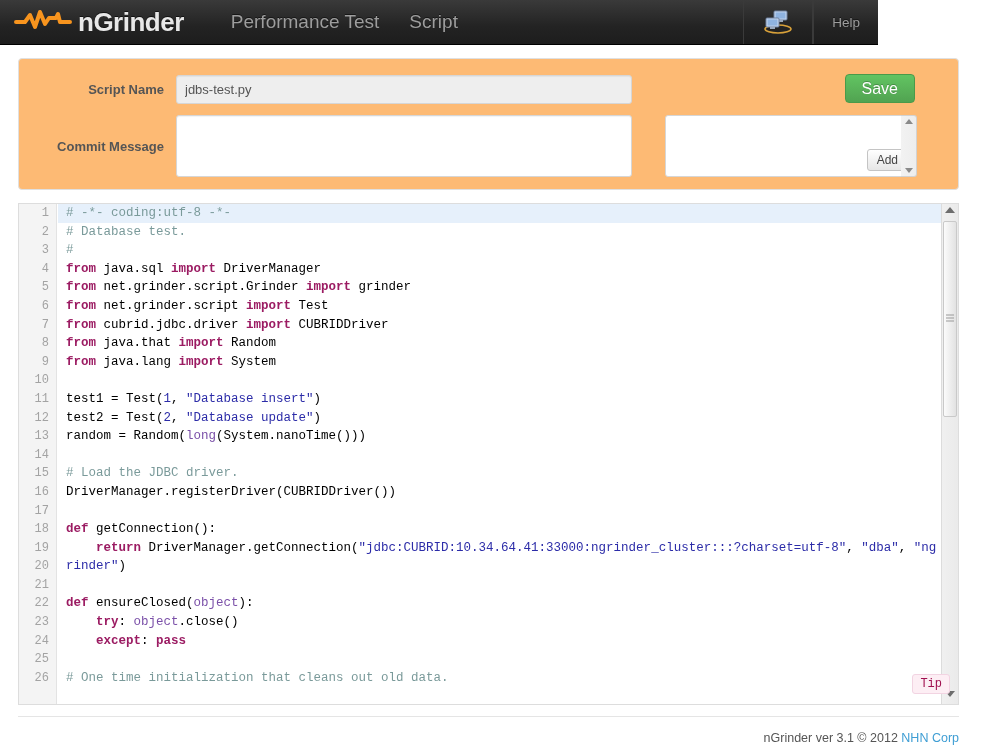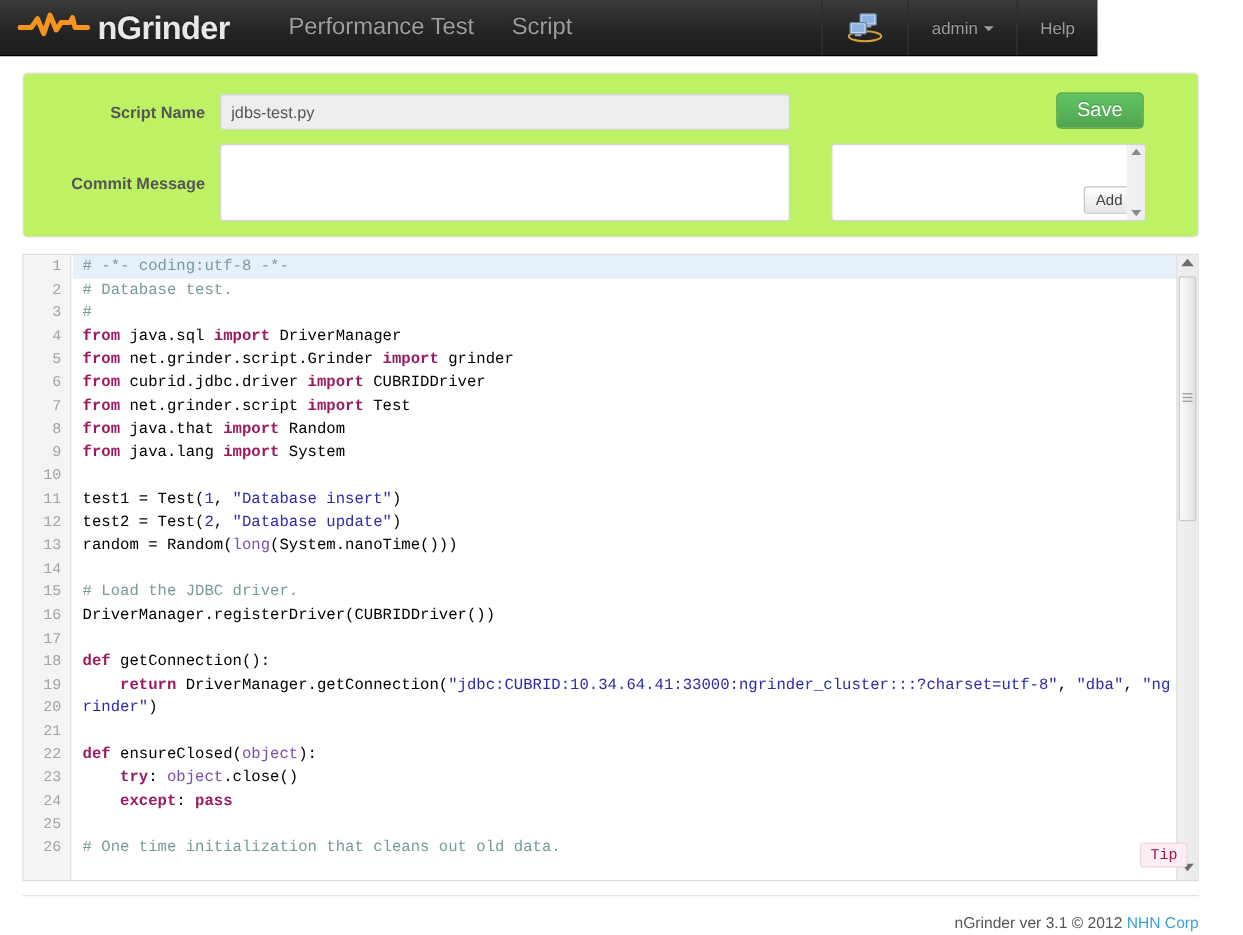--- a/index.html
+++ b/index.html
@@ -64,21 +64,21 @@
     border-top: 4px solid #9d9d9d;
     margin-top: 2px;
   }
   #switch-icon-cell { padding: 0 14px; display: flex; align-items: center; }
 
   
   #form-panel {
     position: absolute;
     left: 18px; top: 58px;
     width: 941px; height: 132px;
-    background: #bef264;
+    background: #fdba74;
     border: 1px solid #e0e0e0;
     border-radius: 4px;
   }
   #row-script-name {
     position: absolute; left: 0; top: 14px;
     width: 100%; height: 32px;
     display: flex; align-items: center;
   }
   .form-label {
     width: 157px;
@@ -320,24 +320,20 @@
           <rect x="12" y="2" width="13" height="9" rx="1" fill="#c9d8ef" stroke="#6b7f9e" stroke-width="1"></rect>
           <rect x="13.5" y="3.4" width="10" height="6.2" fill="#8fb3e0"></rect>
           <rect x="16" y="11" width="5" height="2" fill="#9aa9bd"></rect>
           <rect x="4" y="9" width="13" height="9" rx="1" fill="#c9d8ef" stroke="#6b7f9e" stroke-width="1"></rect>
           <rect x="5.5" y="10.4" width="10" height="6.2" fill="#8fb3e0"></rect>
           <rect x="8" y="18" width="5" height="2" fill="#9aa9bd"></rect>
         </g>
       </svg>
     </a>
     <div class="nav-divider"></div>
-    <a href="#" class="nav-cell">
-      <span>admin</span>
-      <span class="caret"></span>
-    </a>
     <div class="nav-divider"></div>
     <a href="#" class="nav-cell">Help</a>
   </div>
 </div>
 
 <div id="form-panel">
 
   <div id="row-script-name">
     <div class="form-label">Script Name</div>
     <input id="script-name-input" type="text" readonly="" value="jdbs-test.py" style="">
@@ -389,22 +385,22 @@
       <div class="ln">24</div>
       <div class="ln">25</div>
       <div class="ln">26</div>
     </div>
   <div id="code-area">
       <div class="code-line active"><span class="tok-comment"># -*- coding:utf-8 -*-</span></div>
       <div class="code-line"><span class="tok-comment"># Database test.</span></div>
       <div class="code-line"><span class="tok-comment">#</span></div>
       <div class="code-line"><span class="tok-keyword">from</span><span> java.sql </span><span class="tok-keyword">import</span><span> DriverManager</span></div>
       <div class="code-line"><span class="tok-keyword">from</span><span> net.grinder.script.Grinder </span><span class="tok-keyword">import</span><span> grinder</span></div>
+      <div class="code-line"><span class="tok-keyword">from</span><span> net.grinder.script </span><span class="tok-keyword">import</span><span> Test</span></div>
       <div class="code-line"><span class="tok-keyword">from</span><span> cubrid.jdbc.driver </span><span class="tok-keyword">import</span><span> CUBRIDDriver</span></div>
-      <div class="code-line"><span class="tok-keyword">from</span><span> net.grinder.script </span><span class="tok-keyword">import</span><span> Test</span></div>
       <div class="code-line"><span class="tok-keyword">from</span><span> java.that </span><span class="tok-keyword">import</span><span> Random</span></div>
       <div class="code-line"><span class="tok-keyword">from</span><span> java.lang </span><span class="tok-keyword">import</span><span> System</span></div>
       <div class="code-line">&nbsp;</div>
       <div class="code-line"><span>test1 = Test(</span><span class="tok-number">1</span><span>, </span><span class="tok-string">"Database insert"</span><span>)</span></div>
       <div class="code-line"><span>test2 = Test(</span><span class="tok-number">2</span><span>, </span><span class="tok-string">"Database update"</span><span>)</span></div>
       <div class="code-line"><span>random = Random(</span><span class="tok-builtin">long</span><span>(System.nanoTime()))</span></div>
       <div class="code-line">&nbsp;</div>
       <div class="code-line"><span class="tok-comment"># Load the JDBC driver.</span></div>
       <div class="code-line"><span>DriverManager.registerDriver(CUBRIDDriver())</span></div>
       <div class="code-line">&nbsp;</div>

